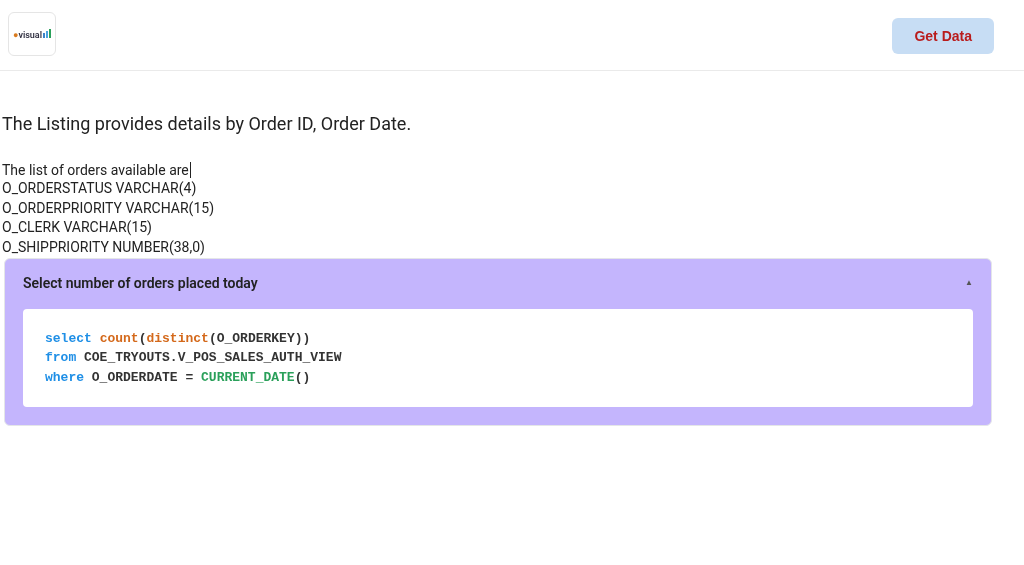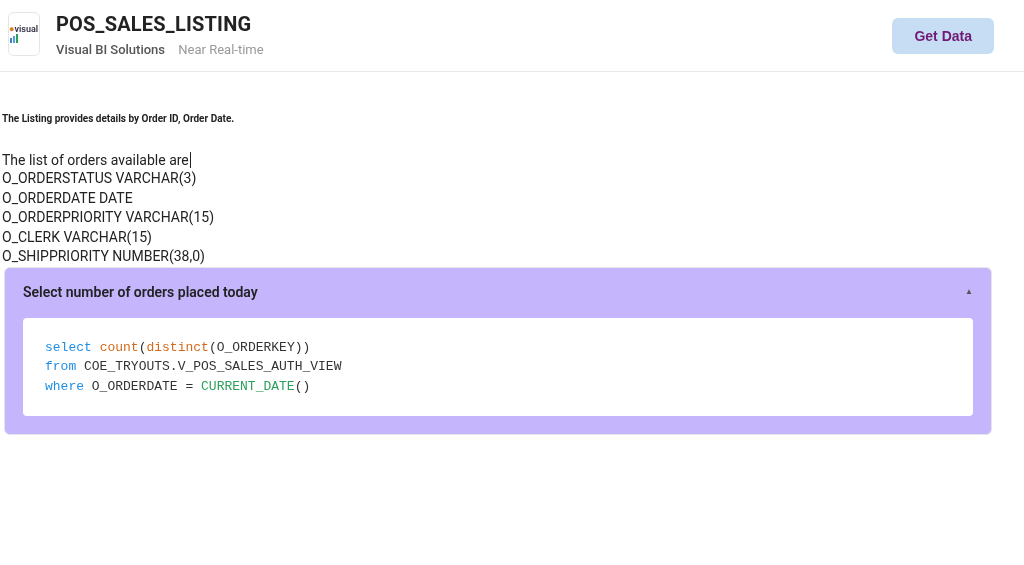--- a/index.html
+++ b/index.html
@@ -16,21 +16,21 @@
     }
     .header {
       display: flex;
       align-items: flex-start;
       gap: 16px;
       padding: 12px 30px 14px 8px;
       border-bottom: 1px solid #eaeaea;
       position: relative;
     }
     .logo-box {
-      width: 32px;
+      width: 48px;
       height: 44px;
       border: 1px solid #e5e5e5;
       border-radius: 6px;
       display: flex;
       align-items: center;
       justify-content: center;
       background: #fff;
       flex-shrink: 0;
     }
     .logo-inner {
@@ -67,37 +67,36 @@
     }
     .freshness {
       margin-left: 10px;
       color: #999;
     }
     .get-data-btn {
       position: absolute;
       right: 30px;
       top: 18px;
       background: #c7ddf4;
-      color: #701a75;
+      color: #b91c1c;
       border: none;
       border-radius: 6px;
       padding: 10px 22px;
       font-size: 14px;
       font-weight: 600;
       cursor: pointer;
     }
     .content {
       padding: 40px 2px 0 2px;
     }
     .description {
-      font-size: 10px;
+      font-size: 18px;
       color: #222;
       line-height: 1.4;
       margin-bottom: 24px;
-      font-weight: bold;
     }
     .fields-intro {
       font-size: 14px;
       color: #222;
       display: inline;
     }
     .cursor-mark {
       border-right: 1px solid #222;
       padding-right: 1px;
     }
@@ -143,56 +142,49 @@
     .code-box {
       background: #ffffff;
       border-radius: 4px;
       margin-top: 18px;
       padding: 20px 22px;
       font-family: "SFMono-Regular", Consolas, "Liberation Mono", Menlo, monospace;
       font-size: 13px;
       line-height: 1.5;
       color: #333;
       white-space: pre;
+      font-weight: bold;
     }
     .kw { color: #1f8fe6; }
     .fn { color: #d4691b; }
     .lit { color: #2aa05a; }
   </style>
 </head>
 <body>
 
 <div class="header">
   <div class="logo-box">
     <span class="logo-inner">
       <span style="color:#d97b1f;">●</span><span style="color:#334">visual</span><span class="logo-bars">
         <span style="height:5px;background:#3b82c7;"></span>
         <span style="height:7px;background:#4aa3df;"></span>
         <span style="height:9px;background:#2aa05a;"></span>
       </span>
     </span>
   </div>
-  <div class="title-area">
-    <div class="page-title">POS_SALES_LISTING</div>
-    <div class="subtitle-row">
-      <span class="provider">Visual BI Solutions</span>
-      <span class="freshness">Near Real-time</span>
-    </div>
-  </div>
   <button class="get-data-btn">Get Data</button>
 </div>
 
 <div class="content">
   <div class="description">The Listing provides details by Order ID, Order Date.</div>
 
   <div>
     <span class="fields-intro cursor-mark">The list of orders available are</span>
     <div class="fields-list">
-      <div>O_ORDERSTATUS VARCHAR(3)</div>
-      <div>O_ORDERDATE DATE</div>
+      <div>O_ORDERSTATUS VARCHAR(4)</div>
       <div>O_ORDERPRIORITY VARCHAR(15)</div>
       <div>O_CLERK VARCHAR(15)</div>
       <div>O_SHIPPRIORITY NUMBER(38,0)</div>
     </div>
   </div>
 
 
   <div class="example-panel">
     <div class="example-header">
       <div class="example-title">Select number of orders placed today</div>

